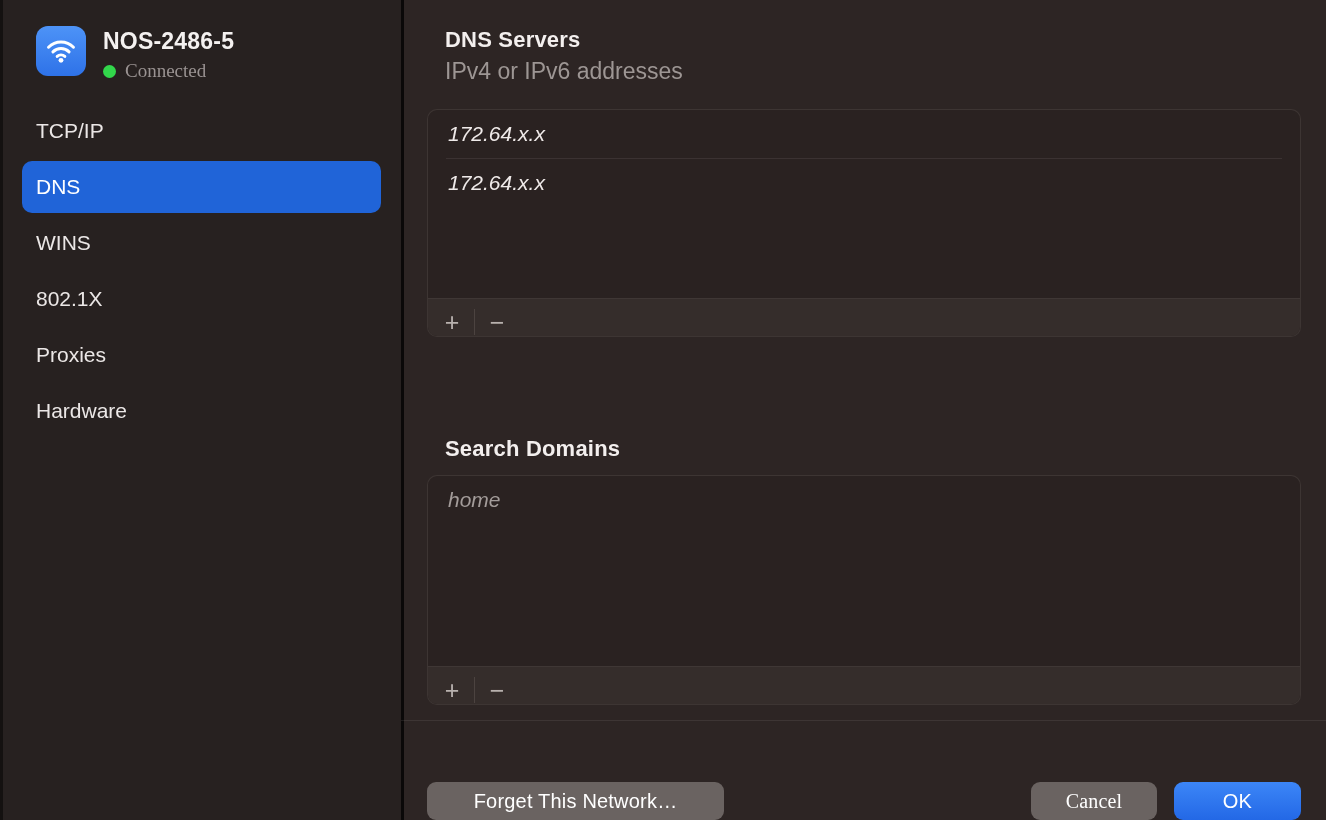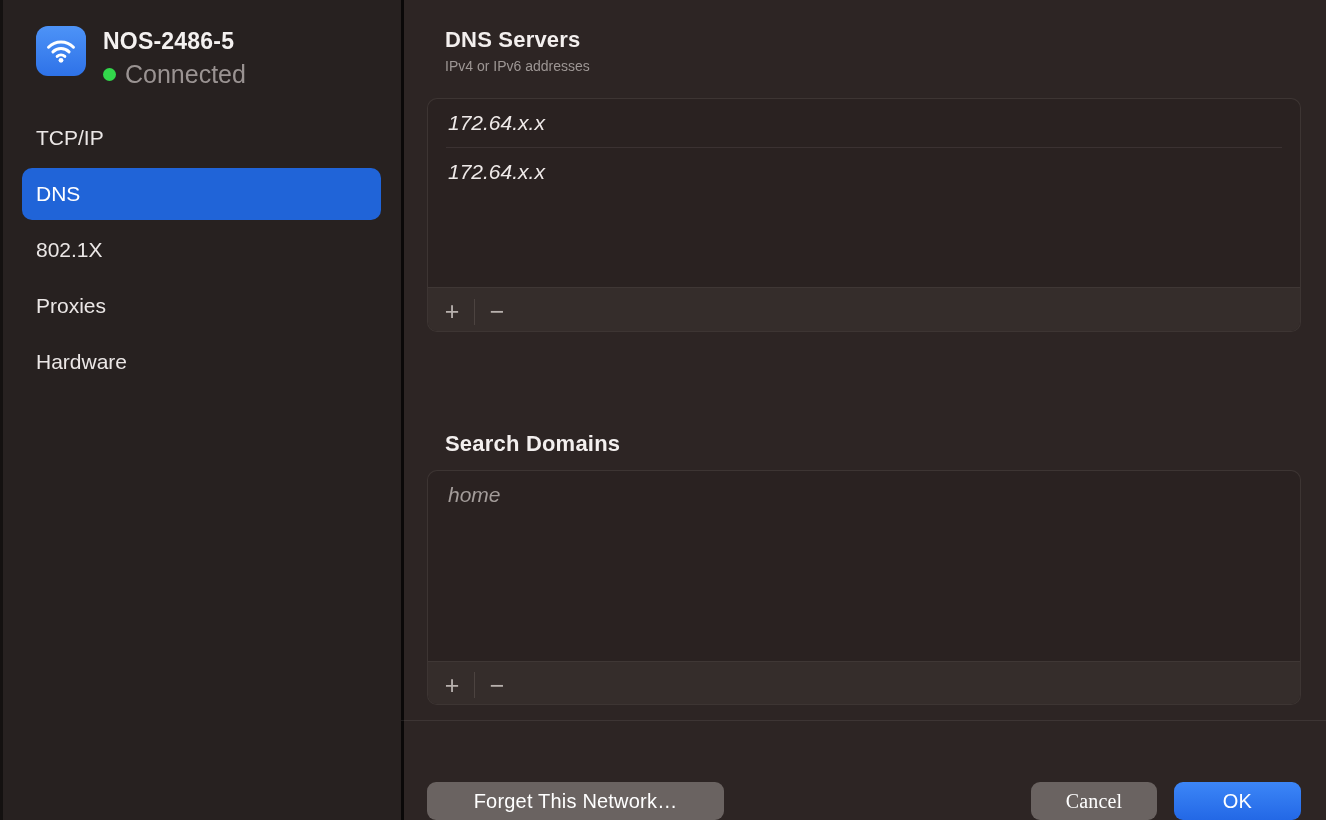--- a/index.html
+++ b/index.html
@@ -39,21 +39,21 @@
     flex: 0 0 auto;
   }
   .net-meta { padding-top: 2px; }
   .net-name {
     font-size: 23px; font-weight: 600;
     color: #f4f1f0; letter-spacing: 0.2px;
   }
   .net-status {
     margin-top: 5px;
     display: flex; align-items: center; gap: 9px;
-    font-size: 25px; color: #9a9392;
+    font-size: 19px; color: #9a9392; font-family: Liberation Serif, serif;
   }
   .status-dot {
     width: 13px; height: 13px; border-radius: 50%;
     background: #32d74b; flex: 0 0 auto;
   }
   .side-nav { margin-top: 23px; }
   .side-item {
     height: 52px;
     margin: 0 20px 4px 22px;
     padding-left: 14px;
@@ -76,21 +76,21 @@
     padding: 28px 25px 0 23px;
     background: #2d2524;
     display: flex; flex-direction: column;
   }
   .section-title {
     font-size: 22px; font-weight: 700;
     color: #f3efee; margin-left: 18px;
     line-height: 1.1; letter-spacing: 0.2px;
   }
   .section-sub {
-    font-size: 14px; color: #9d9694;
+    font-size: 23px; color: #9d9694;
     margin: 6px 0 0 18px; line-height: 1.15;
   }
   .listbox {
     margin-top: 24px;
     border: 1px solid rgba(235, 225, 220, 0.10);
     border-radius: 10px;
     background: #2a2221;
     overflow: hidden;
   }
   .list-area { position: relative; font-style: italic; }
@@ -182,20 +182,21 @@
         <div class="net-status">
           <span class="status-dot"></span>
           <span>Connected</span>
         </div>
       </div>
     </div>
 
     <nav class="side-nav">
       <div class="side-item">TCP/IP</div>
       <div class="side-item selected">DNS</div>
+      <div class="side-item">WINS</div>
       <div class="side-item">802.1X</div>
       <div class="side-item">Proxies</div>
       <div class="side-item">Hardware</div>
     </nav>
   </aside>
 
   <div class="vdivider"></div>
 
   <main class="main">
 

